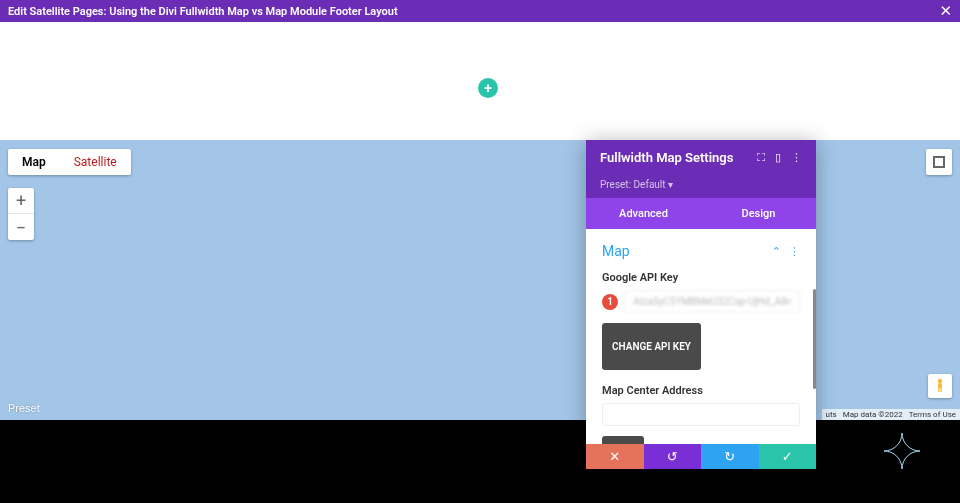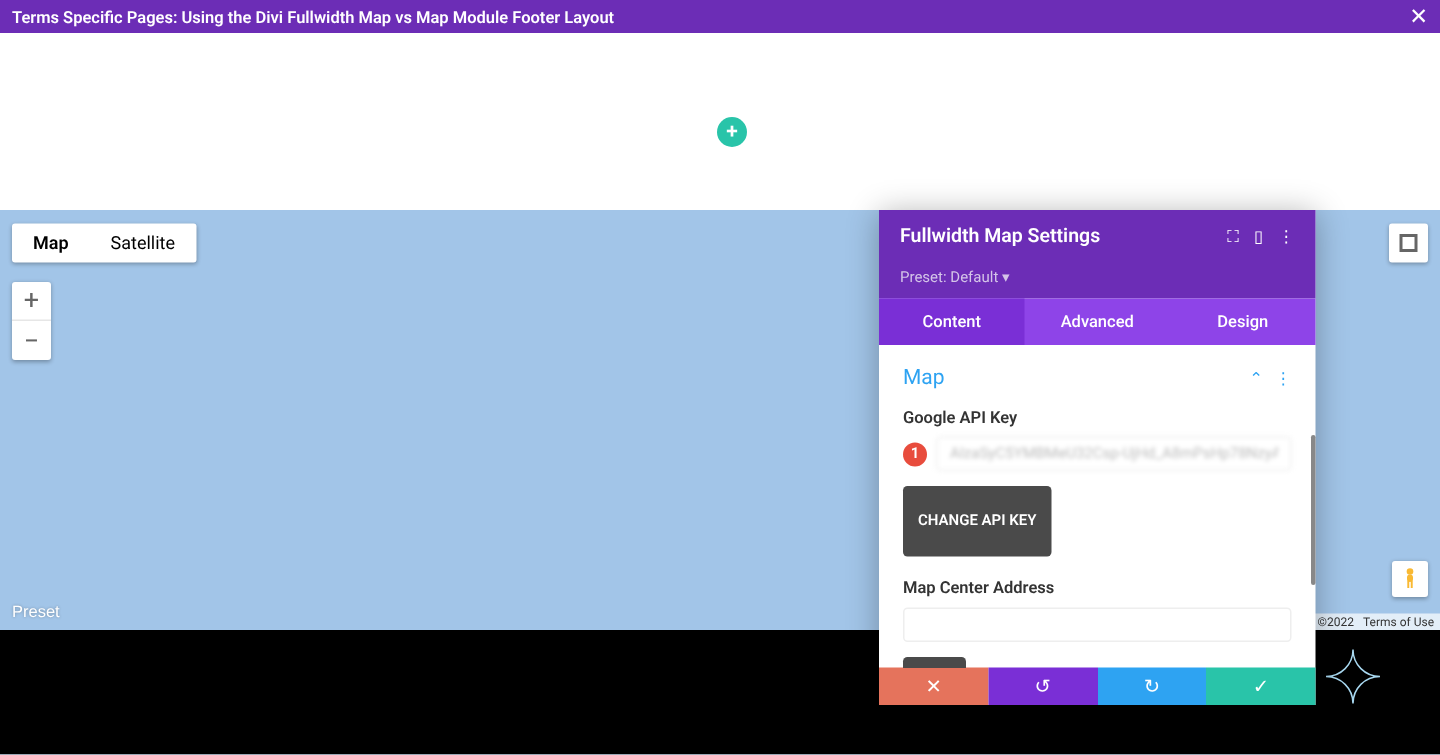--- a/index.html
+++ b/index.html
@@ -4,31 +4,31 @@
 <style>
 *{margin:0;padding:0;box-sizing:border-box;font-family:-apple-system,BlinkMacSystemFont,"Segoe UI",Roboto,Arial,sans-serif}
 body{width:960px;height:503px;overflow:hidden;background:#fff;position:relative}
 .topbar{height:22px;background:#6c2db6;color:#fff;display:flex;align-items:center;padding:0 8px;justify-content:space-between}
 .topbar-title{font-size:11px;font-weight:600}
 .topbar-close{font-size:15px;cursor:pointer;font-weight:300}
 .canvas-top{height:118px;background:#fff;position:relative}
 .add-btn{position:absolute;left:478px;top:56px;width:20px;height:20px;background:#29c4a9;border-radius:50%;color:#fff;display:flex;align-items:center;justify-content:center;font-size:14px;cursor:pointer;font-weight:600}
 .map-area{position:absolute;top:140px;left:0;right:0;height:280px;background:#a2c5e8}
 .map-type-tabs{position:absolute;top:9px;left:8px;background:#fff;border-radius:2px;box-shadow:0 1px 3px rgba(0,0,0,.3);display:flex;overflow:hidden}
-.map-tab{padding:6px 14px;font-size:12px;cursor:pointer;color:#000000}
+.map-tab{padding:6px 14px;font-size:12px;cursor:pointer;color:#b91c1c}
 .map-tab.active{font-weight:600;color:#000}
 .zoom-ctrl{position:absolute;top:48px;left:8px;background:#fff;border-radius:2px;box-shadow:0 1px 3px rgba(0,0,0,.3);width:26px}
 .zoom-btn{height:26px;display:flex;align-items:center;justify-content:center;font-size:18px;color:#666;cursor:pointer;border-bottom:1px solid #e6e6e6}
 .zoom-btn:last-child{border-bottom:none}
 .fullscreen-btn{position:absolute;top:9px;right:8px;width:26px;height:26px;background:#fff;border-radius:2px;box-shadow:0 1px 3px rgba(0,0,0,.3);display:flex;align-items:center;justify-content:center;cursor:pointer}
 .fs-icon{width:12px;height:12px;border:2px solid #666}
 .google-logo{position:absolute;bottom:6px;left:8px;font-size:11px;color:#fff;font-family:'Product Sans',Arial;text-shadow:0 0 2px rgba(0,0,0,.3)}
 .pegman{position:absolute;bottom:22px;right:8px;width:24px;height:24px;background:#fff;border-radius:2px;box-shadow:0 1px 3px rgba(0,0,0,.3);display:flex;align-items:center;justify-content:center;font-size:14px}
 .map-footer{position:absolute;bottom:0;right:0;font-size:8px;color:#333;background:rgba(255,255,255,.7);padding:1px 4px;display:flex;gap:6px}
-.settings-panel{position:absolute;top:140px;left:586px;width:291px;background:#fff;box-shadow:0 2px 20px rgba(0,0,0,.3);z-index:10}
+.settings-panel{position:absolute;top:140px;left:586px;width:230px;background:#fff;box-shadow:0 2px 20px rgba(0,0,0,.3);z-index:10}
 .panel-header{background:#6c2db6;color:#fff;padding:10px 14px 8px}
 .panel-title-row{display:flex;justify-content:space-between;align-items:center}
 .panel-title{font-size:13px;font-weight:600}
 .panel-icons{display:flex;gap:10px;font-size:11px}
 .panel-icons span{cursor:pointer}
 .panel-preset{font-size:10px;margin-top:14px;color:#d4c4e8}
 .panel-tabs{background:#8e44e8;display:flex}
 .panel-tab{padding:9px 0;font-size:11px;color:#fff;cursor:pointer;flex:1;text-align:center;font-weight:500}
 .panel-tab.active{background:#7a2fd6}
 .panel-body{padding:14px 16px;max-height:215px;overflow-y:auto;position:relative}
@@ -49,21 +49,21 @@
 .action-save{background:#29c4a9}
 .bottom-black{position:absolute;top:420px;left:0;right:0;bottom:0;background:#000}
 .sparkle{position:absolute;right:38px;bottom:28px}
 .sparkle svg{stroke:#a8d8f0;fill:none;stroke-width:1}
 .scroll-indicator{position:absolute;right:0;top:60px;width:3px;height:100px;background:#888;border-radius:2px}
 </style>
 </head>
 <body>
 
 <div class="topbar">
-  <span class="topbar-title">Terms Specific Pages: Using the Divi Fullwidth Map vs Map Module Footer Layout</span>
+  <span class="topbar-title">Edit Satellite Pages: Using the Divi Fullwidth Map vs Map Module Footer Layout</span>
   <span class="topbar-close">✕</span>
 </div>
 
 <div class="canvas-top">
   <div class="add-btn">+</div>
 </div>
 
 <div class="map-area">
   <div class="map-type-tabs">
     <div class="map-tab active">Map</div>
@@ -98,21 +98,20 @@
       <span class="panel-title">Fullwidth Map Settings</span>
       <div class="panel-icons">
         <span>⛶</span>
         <span>▯</span>
         <span>⋮</span>
       </div>
     </div>
     <div class="panel-preset">Preset: Default ▾</div>
   </div>
   <div class="panel-tabs">
-    <div class="panel-tab active">Content</div>
     <div class="panel-tab">Advanced</div>
     <div class="panel-tab">Design</div>
   </div>
   <div class="panel-body">
     <div class="scroll-indicator"></div>
     <div class="section-header">
       <span class="section-title">Map</span>
       <div class="section-icons">
         <span>⌃</span>
         <span>⋮</span>

